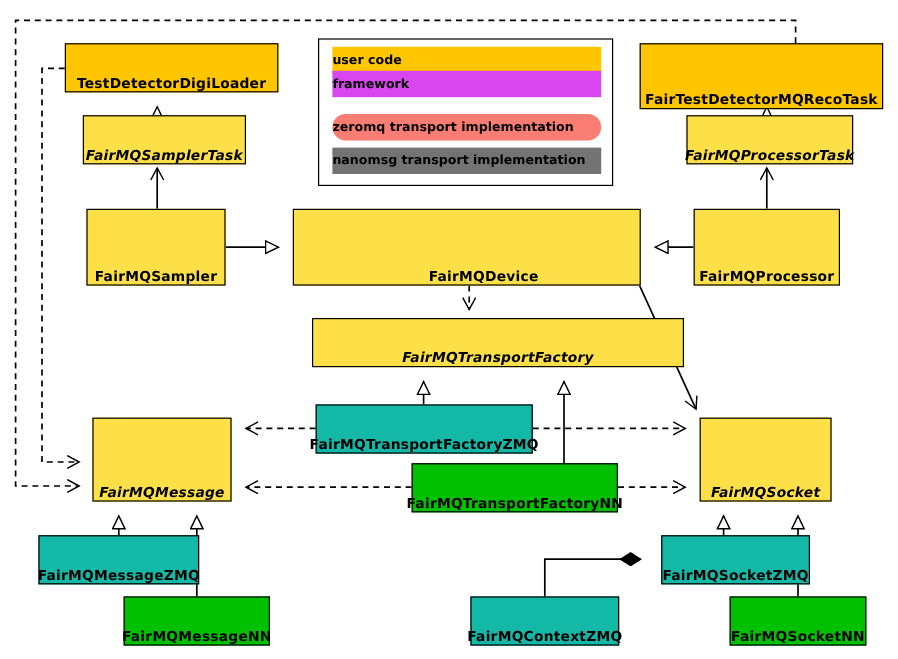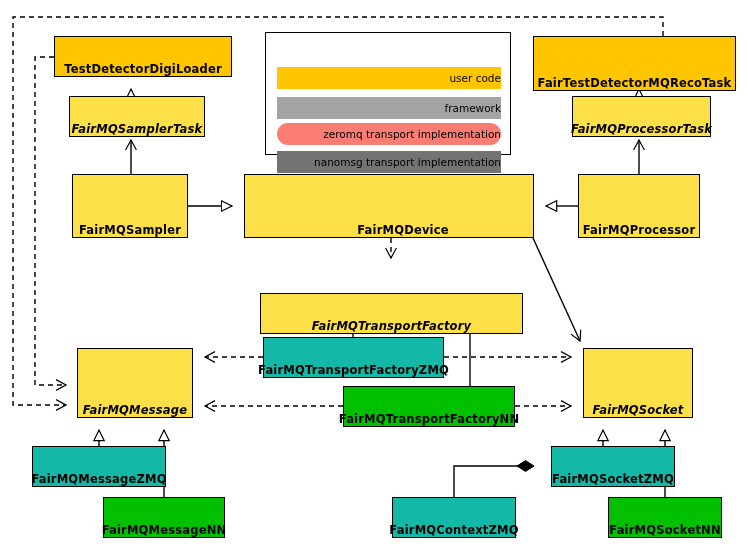--- a/index.html
+++ b/index.html
@@ -30,25 +30,24 @@
     border:1.5px solid #000000;
     background:#ffffff;
     z-index:4;
     padding:0;
   }
   .legend-row{
     position:absolute;
     left:11px;
     width:224px;
     height:22px;
-    display:flex;align-items:center;justify-content:flex-end;
+    display:flex;align-items:center;justify-content:flex-start;
     font-size:10.5px;
-    font-weight:normal;
+    font-weight:bold;
     color:#000000;
-    margin-top:28px;
   }
 </style>
 </head>
 <body>
 
 <div id="canvas">
 
   <svg class="wires" viewBox="0 0 748 549">
     <defs>
       <marker id="hollowTri" markerWidth="14" markerHeight="14" refX="11.5" refY="6" orient="auto" markerUnits="userSpaceOnUse">
@@ -105,21 +104,21 @@
       <path d="M665,497 L665,430" marker-end="url(#hollowTri)"></path>
 
       <path d="M454,497 L454,466 L534,466" marker-end="url(#blackDiamond)"></path>
     </g>
   </svg>
 
   <div class="legend-box" style="left:265px;top:32px;width:246px;height:123px;">
     <div class="legend-row" style="top:6px;background:#FFC600;">
       <span>user code</span>
     </div>
-    <div class="legend-row" style="top:36px;background:#a3a3a3;">
+    <div class="legend-row" style="top:26px;background:#d946ef;">
       <span>framework</span>
     </div>
     <div class="legend-row" style="top:62px;background:#FA7D74;border-radius:11px;">
       <span>zeromq transport implementation</span>
     </div>
     <div class="legend-row" style="top:90px;background:#737373;">
       <span>nanomsg transport implementation</span>
     </div>
   </div>
 
@@ -144,21 +143,21 @@
   </div>
 
   <div class="node c-user" style="left:533px;top:36px;width:203px;height:55px;">
     <span>FairTestDetectorMQRecoTask</span>
   </div>
 
   <div class="node c-fw abstract" style="left:572px;top:96px;width:139px;height:41px;">
     <span>FairMQProcessorTask</span>
   </div>
 
-  <div class="node c-fw abstract" style="left:260px;top:265px;width:263px;height:41px;margin-top:28px;">
+  <div class="node c-fw abstract" style="left:260px;top:265px;width:310px;height:41px;">
     <span>FairMQTransportFactory</span>
   </div>
 
   <div class="node c-zmq" style="left:263px;top:337px;width:181px;height:41px;">
     <span>FairMQTransportFactoryZMQ</span>
   </div>
 
   <div class="node c-nn" style="left:343px;top:386px;width:172px;height:41px;">
     <span>FairMQTransportFactoryNN</span>
   </div>

